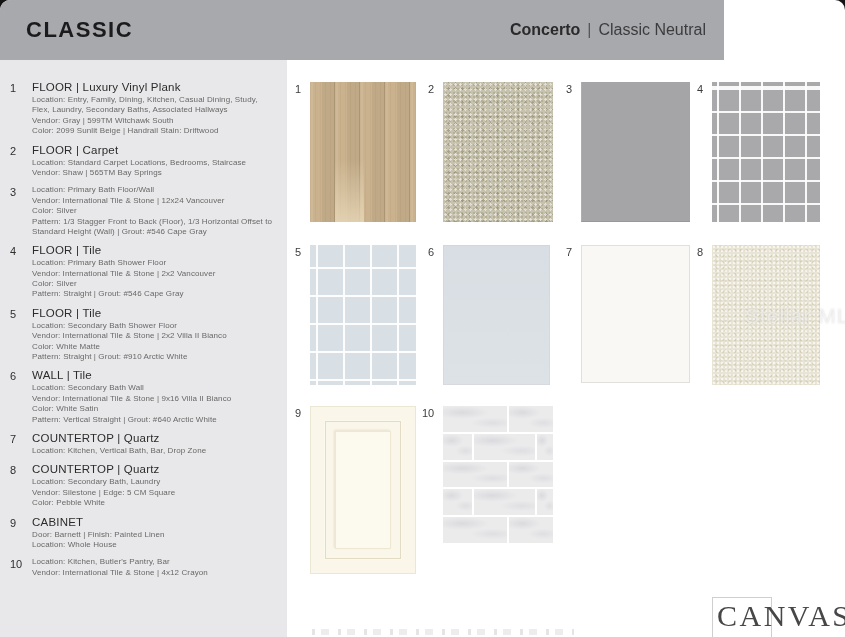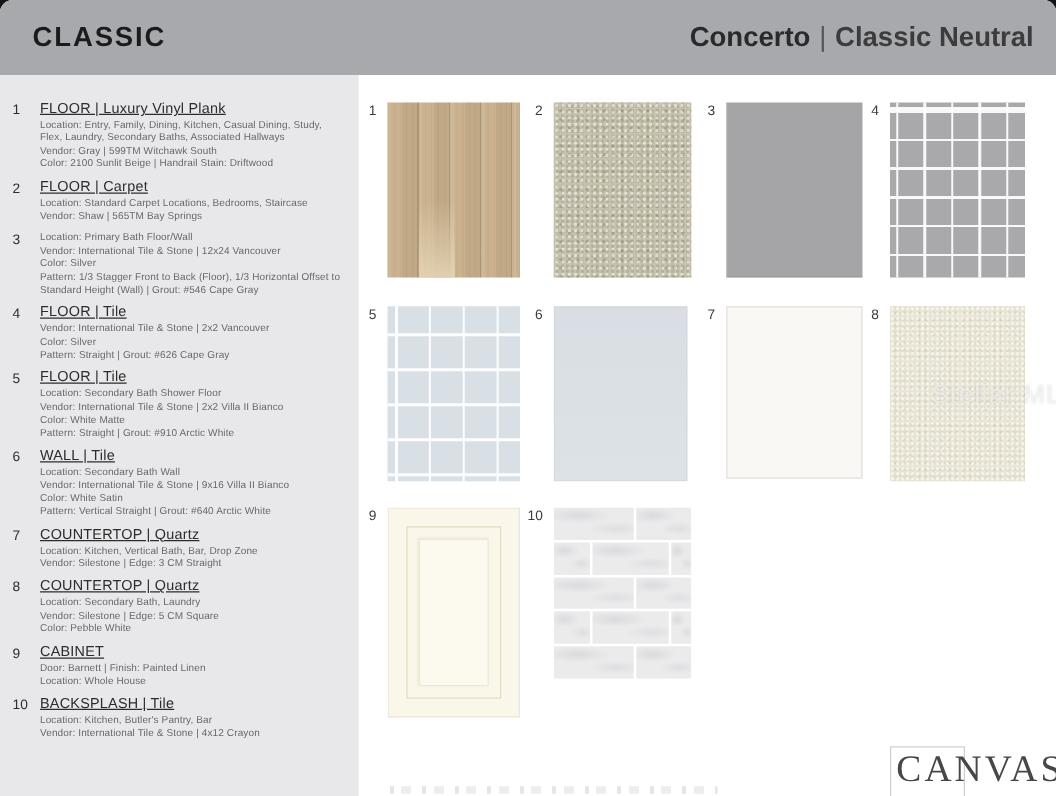--- a/index.html
+++ b/index.html
@@ -3,38 +3,38 @@
 <meta charset="utf-8">
 <style>
   html,body{margin:0;padding:0;background:#141414;}
   .page{
     position:relative;width:845px;height:637px;background:#ffffff;
     border-radius:10px 10px 0 0;overflow:hidden;
     font-family:"Liberation Sans",sans-serif;
   }
   
   .header{
-    position:absolute;left:0;top:0;width:845px;height:60px;
+    position:absolute;left:0;top:0;width:724px;height:60px;
     background:#a8a9ac;display:flex;align-items:center;justify-content:space-between;
     box-sizing:border-box;padding:0 18px 0 26px;
   }
   .header-title{font-size:22px;font-weight:700;letter-spacing:1.5px;color:#1b1b1d;}
-  .header-right{font-size:22px;color:#3c3c3f;display:flex;align-items:center;gap:7px;}
+  .header-right{font-size:16px;color:#3c3c3f;display:flex;align-items:center;gap:7px;}
   .header-collection{font-weight:700;color:#2a2a2c;}
   .header-sep{color:#55555a;font-weight:400;}
-  .header-variant{font-weight:700;color:#3c3c3f;}
+  .header-variant{font-weight:400;color:#3c3c3f;}
   
   .sidebar{
     position:absolute;left:0;top:60px;width:287px;height:577px;background:#e8e8ea;
     box-sizing:border-box;padding:21px 14px 0 10px;overflow:hidden;
   }
   .spec-item{display:flex;margin-bottom:7px;}
   .spec-num{flex:0 0 22px;font-size:11px;color:#2e2e2e;padding-top:1px;}
   .spec-body{flex:1;min-width:0;}
-  .spec-title{font-size:11.5px;color:#2c2c2c;letter-spacing:.2px;margin-bottom:2px;text-decoration:underline;}
+  .spec-title{font-size:11.5px;color:#2c2c2c;letter-spacing:.2px;margin-bottom:2px;}
   .spec-line{font-size:8px;line-height:1.3;color:#686868;letter-spacing:.1px;}
   
   .board{position:absolute;left:287px;top:60px;width:558px;height:577px;background:#ffffff;}
   .cell{position:absolute;}
   .num{position:absolute;left:-15px;top:1px;font-size:11px;color:#3c3c3c;}
   .c10 .num{left:-21px;}
   .swatch{position:absolute;inset:0;overflow:hidden;}
   .c1{left:23px;top:22px;width:106px;height:140px;}
   .c2{left:156px;top:22px;width:110px;height:140px;}
   .c3{left:294px;top:22px;width:109px;height:140px;}
@@ -160,21 +160,21 @@
   </div>
 
   <div class="sidebar">
 
     <div class="spec-item">
       <div class="spec-num">1</div>
       <div class="spec-body">
         <div class="spec-title">FLOOR | Luxury Vinyl Plank</div>
         <div class="spec-line">Location: Entry, Family, Dining, Kitchen, Casual Dining, Study, Flex, Laundry, Secondary Baths, Associated Hallways</div>
         <div class="spec-line">Vendor: Gray | 599TM Witchawk South</div>
-        <div class="spec-line">Color: 2100 Sunlit Beige | Handrail Stain: Driftwood</div>
+        <div class="spec-line">Color: 2099 Sunlit Beige | Handrail Stain: Driftwood</div>
       </div>
     </div>
 
     <div class="spec-item">
       <div class="spec-num">2</div>
       <div class="spec-body">
         <div class="spec-title">FLOOR | Carpet</div>
         <div class="spec-line">Location: Standard Carpet Locations, Bedrooms, Staircase</div>
         <div class="spec-line">Vendor: Shaw | 565TM Bay Springs</div>
       </div>
@@ -187,23 +187,24 @@
         <div class="spec-line">Vendor: International Tile &amp; Stone | 12x24 Vancouver</div>
         <div class="spec-line">Color: Silver</div>
         <div class="spec-line">Pattern: 1/3 Stagger Front to Back (Floor), 1/3 Horizontal Offset to Standard Height (Wall) | Grout: #546 Cape Gray</div>
       </div>
     </div>
 
     <div class="spec-item">
       <div class="spec-num">4</div>
       <div class="spec-body">
         <div class="spec-title">FLOOR | Tile</div>
+        <div class="spec-line">Location: Primary Bath Shower Floor</div>
         <div class="spec-line">Vendor: International Tile &amp; Stone | 2x2 Vancouver</div>
         <div class="spec-line">Color: Silver</div>
-        <div class="spec-line">Pattern: Straight | Grout: #626 Cape Gray</div>
+        <div class="spec-line">Pattern: Straight | Grout: #546 Cape Gray</div>
       </div>
     </div>
 
     <div class="spec-item">
       <div class="spec-num">5</div>
       <div class="spec-body">
         <div class="spec-title">FLOOR | Tile</div>
         <div class="spec-line">Location: Secondary Bath Shower Floor</div>
         <div class="spec-line">Vendor: International Tile &amp; Stone | 2x2 Villa II Bianco</div>
         <div class="spec-line">Color: White Matte</div>
@@ -220,21 +221,20 @@
         <div class="spec-line">Color: White Satin</div>
         <div class="spec-line">Pattern: Vertical Straight | Grout: #640 Arctic White</div>
       </div>
     </div>
 
     <div class="spec-item">
       <div class="spec-num">7</div>
       <div class="spec-body">
         <div class="spec-title">COUNTERTOP | Quartz</div>
         <div class="spec-line">Location: Kitchen, Vertical Bath, Bar, Drop Zone</div>
-        <div class="spec-line">Vendor: Silestone | Edge: 3 CM Straight</div>
       </div>
     </div>
 
     <div class="spec-item">
       <div class="spec-num">8</div>
       <div class="spec-body">
         <div class="spec-title">COUNTERTOP | Quartz</div>
         <div class="spec-line">Location: Secondary Bath, Laundry</div>
         <div class="spec-line">Vendor: Silestone | Edge: 5 CM Square</div>
         <div class="spec-line">Color: Pebble White</div>
@@ -246,21 +246,20 @@
       <div class="spec-body">
         <div class="spec-title">CABINET</div>
         <div class="spec-line">Door: Barnett | Finish: Painted Linen</div>
         <div class="spec-line">Location: Whole House</div>
       </div>
     </div>
 
     <div class="spec-item">
       <div class="spec-num">10</div>
       <div class="spec-body">
-        <div class="spec-title">BACKSPLASH | Tile</div>
         <div class="spec-line">Location: Kitchen, Butler's Pantry, Bar</div>
         <div class="spec-line">Vendor: International Tile &amp; Stone | 4x12 Crayon</div>
 
       </div>
     </div>
 
   </div>
 
   <div class="board">
 

